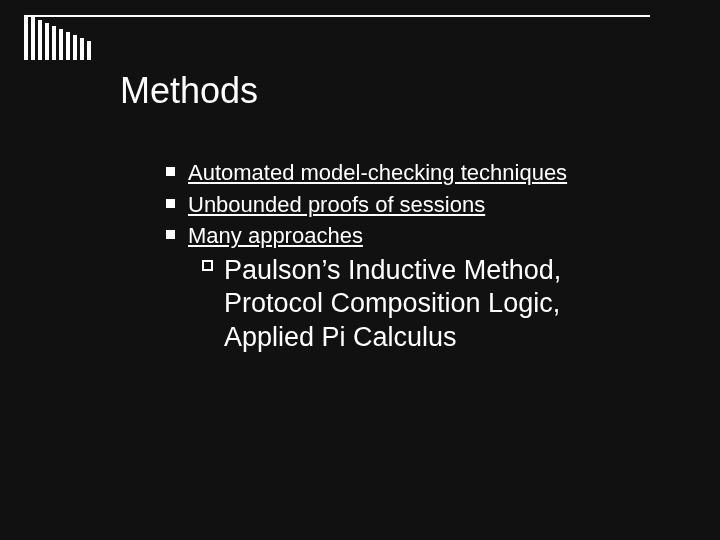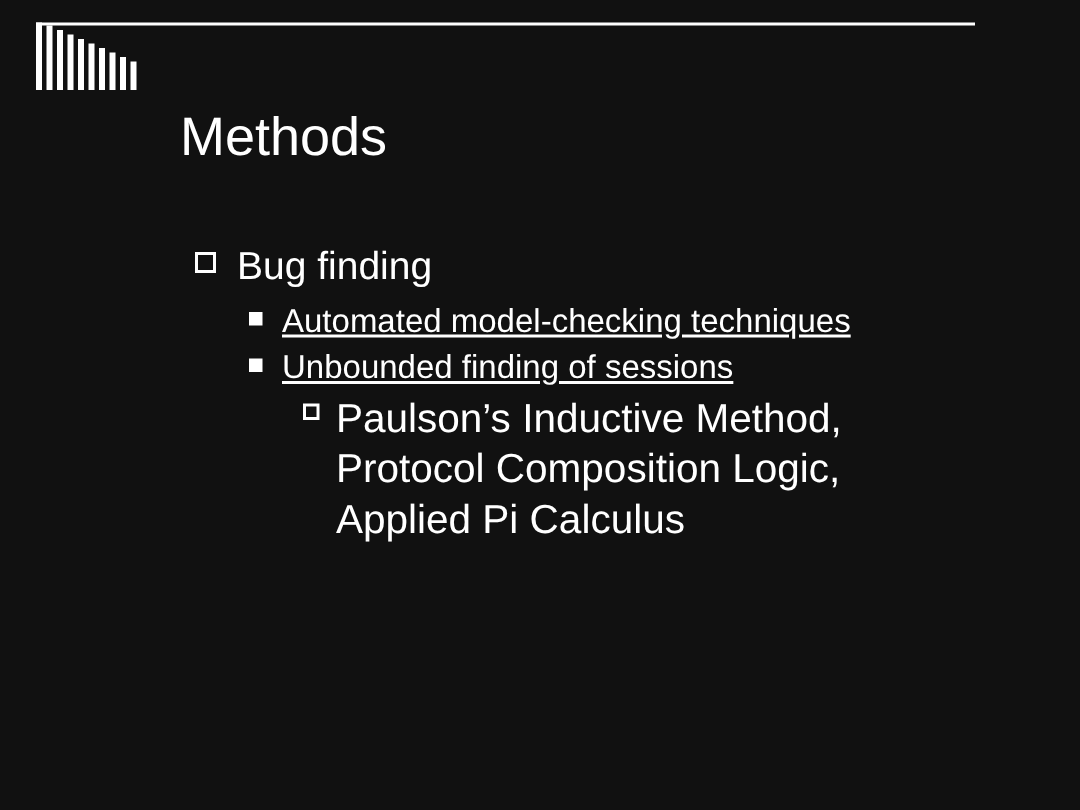--- a/index.html
+++ b/index.html
@@ -118,19 +118,19 @@
     <div class="bar" style="height:31px"></div>
     <div class="bar" style="height:28px"></div>
     <div class="bar" style="height:25px"></div>
     <div class="bar" style="height:22px"></div>
     <div class="bar" style="height:19px"></div>
   </div>
 
   <div class="title">Methods</div>
 
   <div class="content">
-    <div class="l1">Bug finding</div>
     <div class="l2">Automated model-checking techniques</div>
-    <div class="l2">Unbounded finding of sessions</div>
+    <div class="l2">Unbounded proofs of sessions</div>
+    <div class="l2">Many approaches</div>
     <div class="l3">Paulson’s Inductive Method, Protocol Composition Logic, Applied Pi Calculus</div>
   </div>
 
 </div>
 
 </body></html>

